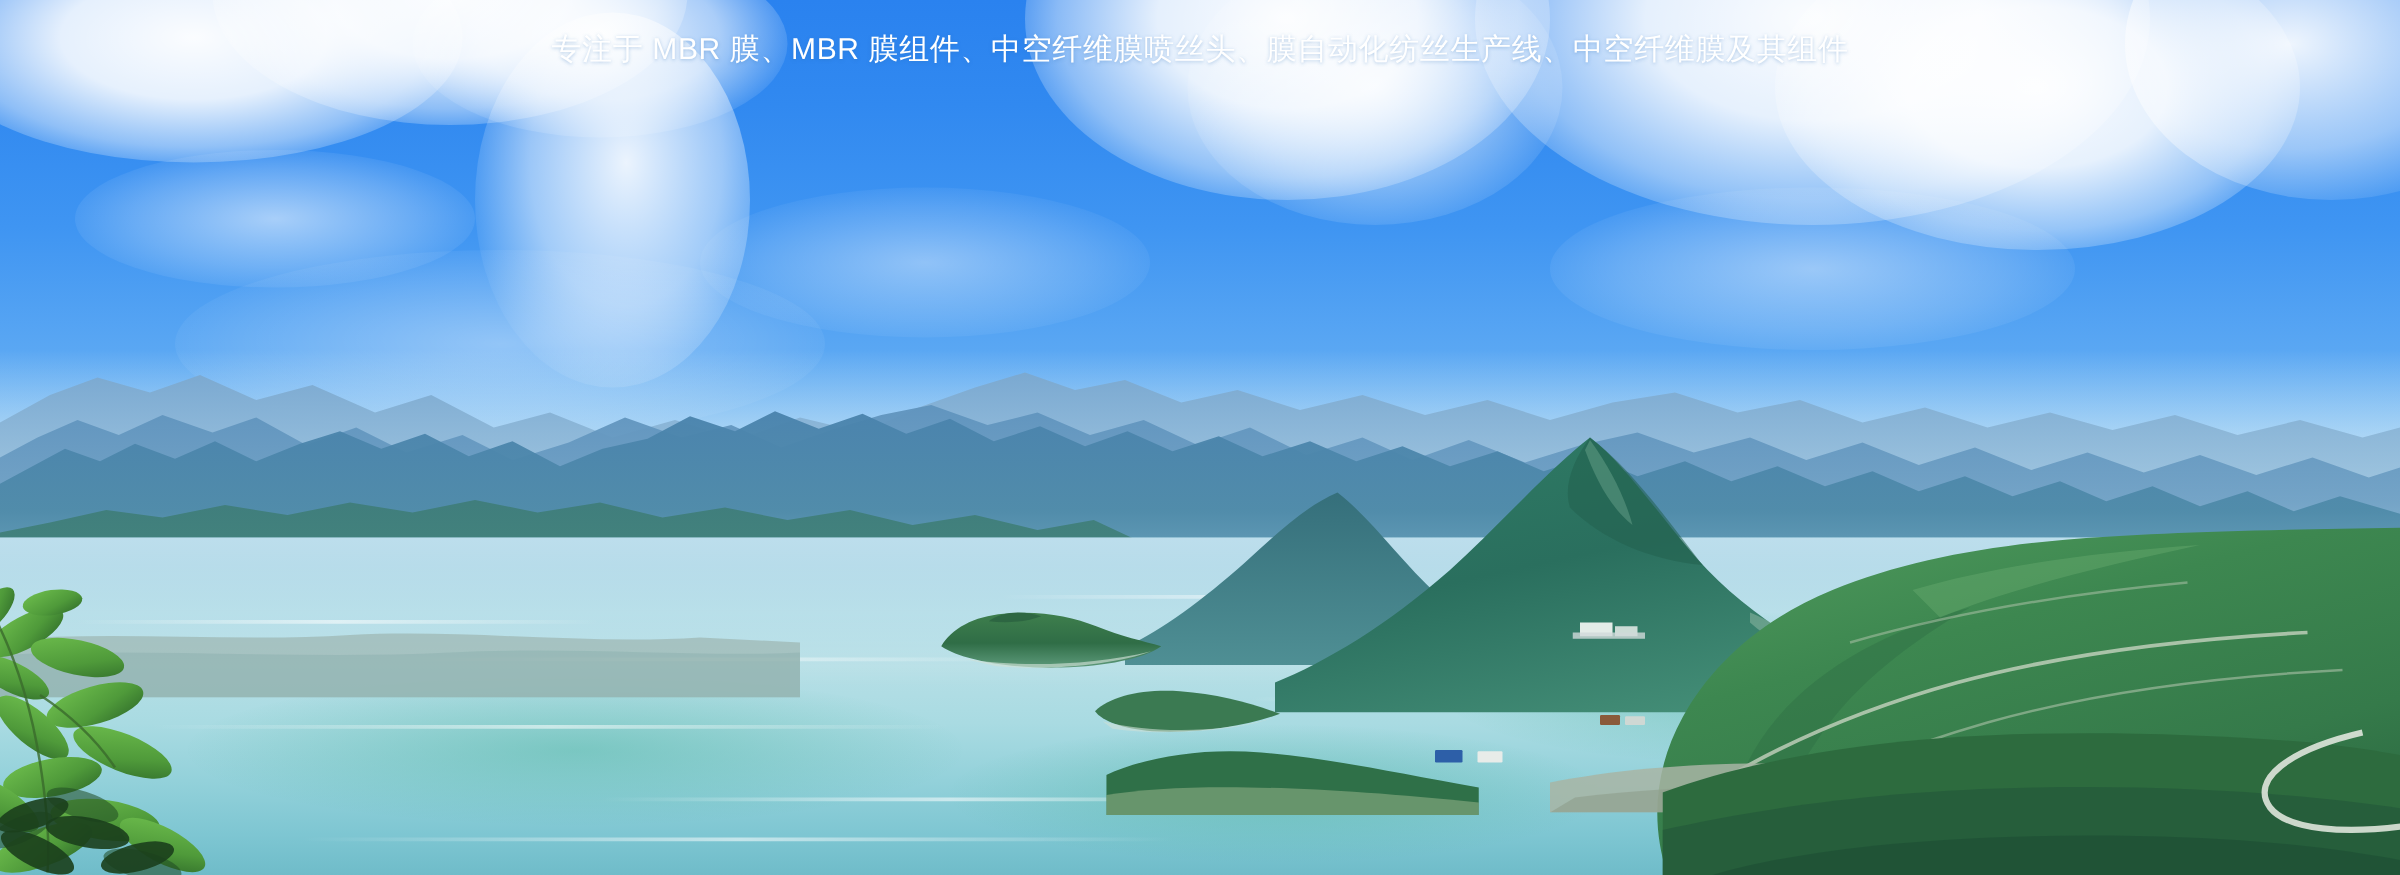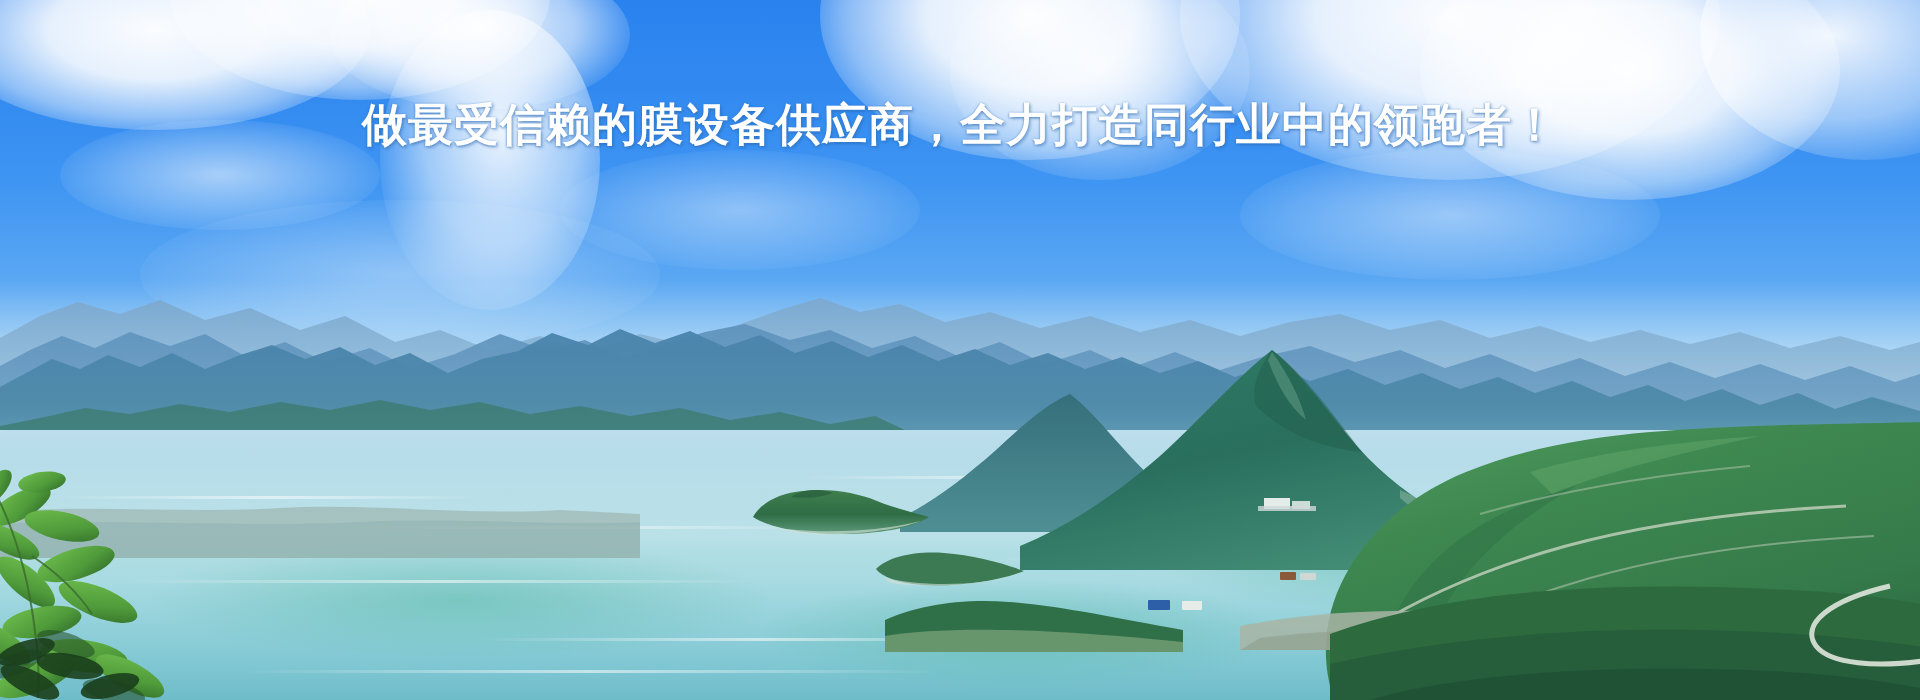--- a/index.html
+++ b/index.html
@@ -389,16 +389,16 @@
     </svg>
   </div>
   <div class="blob" style="left:1280px; top:570px; z-index:25;">
     <svg width="40" height="14" viewBox="0 0 40 14">
       <rect x="0" y="2" width="16" height="8" rx="1" fill="#8a5a3a"></rect>
       <rect x="20" y="3" width="16" height="7" rx="1" fill="#cfd8d4"></rect>
     </svg>
   </div>
 
   <div class="text-layer">
-    <div class="headline">做最受信赖的膜设备供应商，全力打造同行业中的领跑者！</div>
+    <div class="subtitle">专注于 MBR 膜、MBR 膜组件、中空纤维膜喷丝头、膜自动化纺丝生产线、中空纤维膜及其组件</div>
   </div>
 
 </div>
 
 </body></html>

